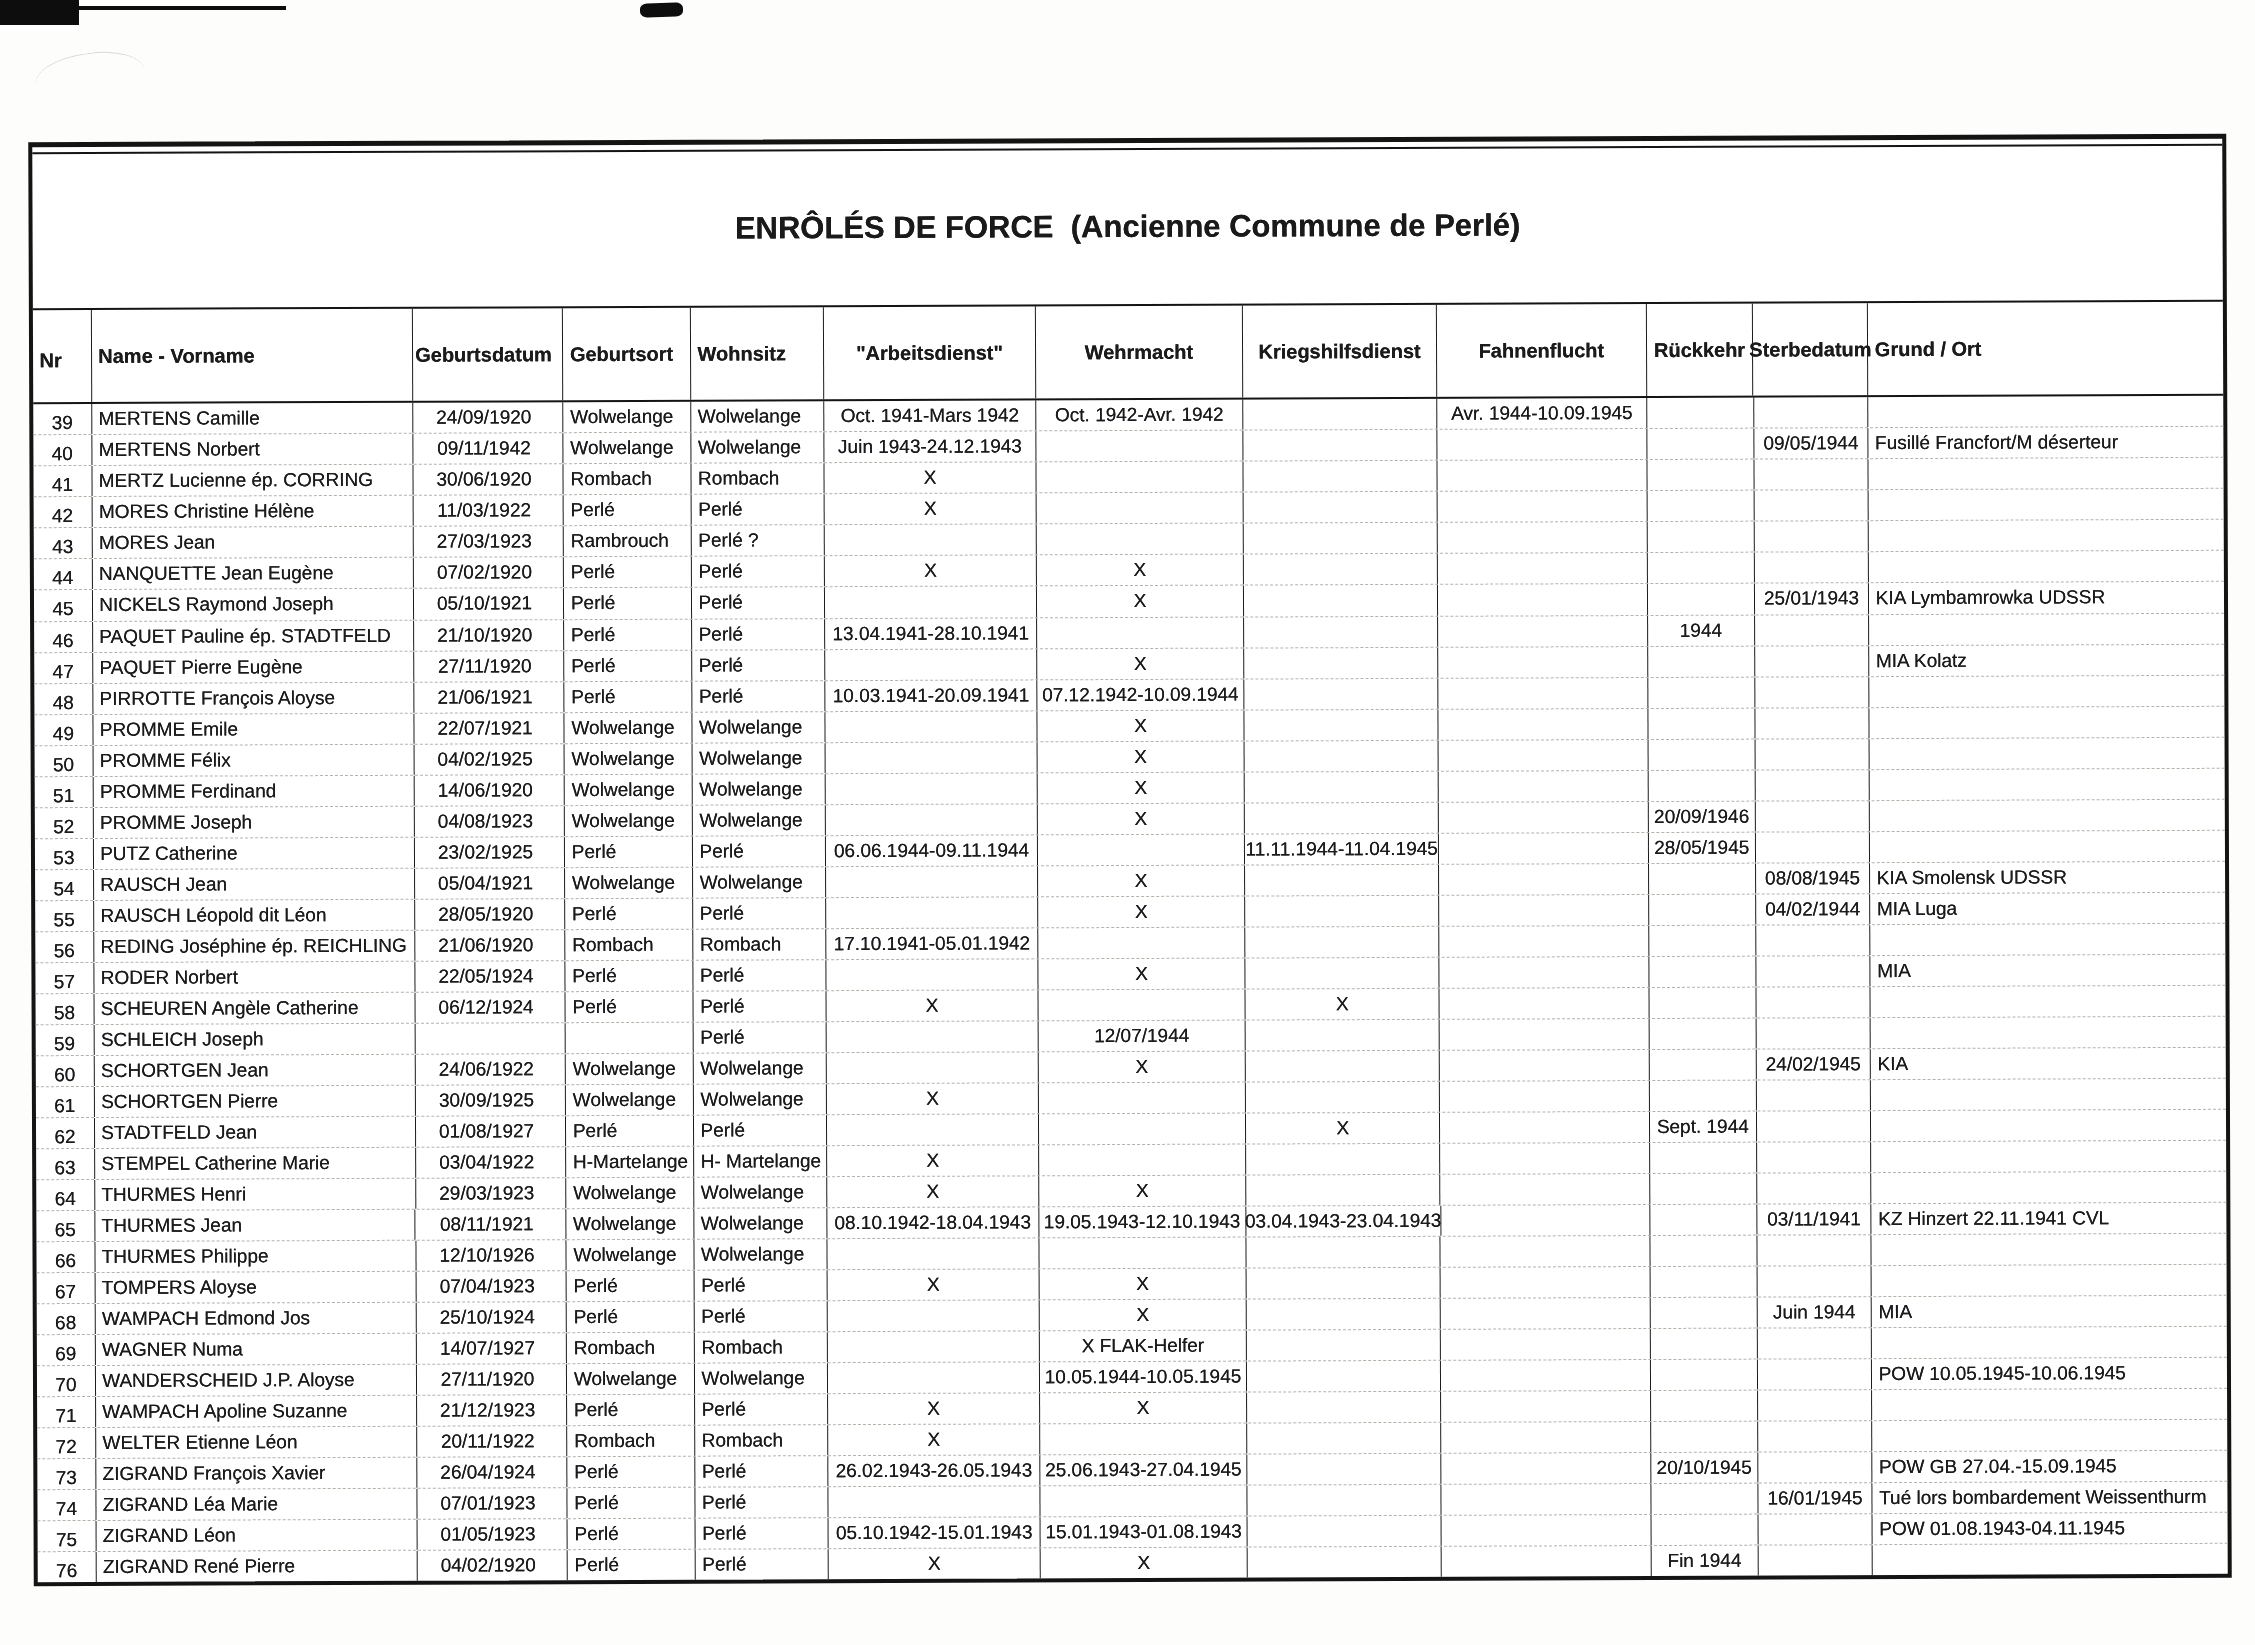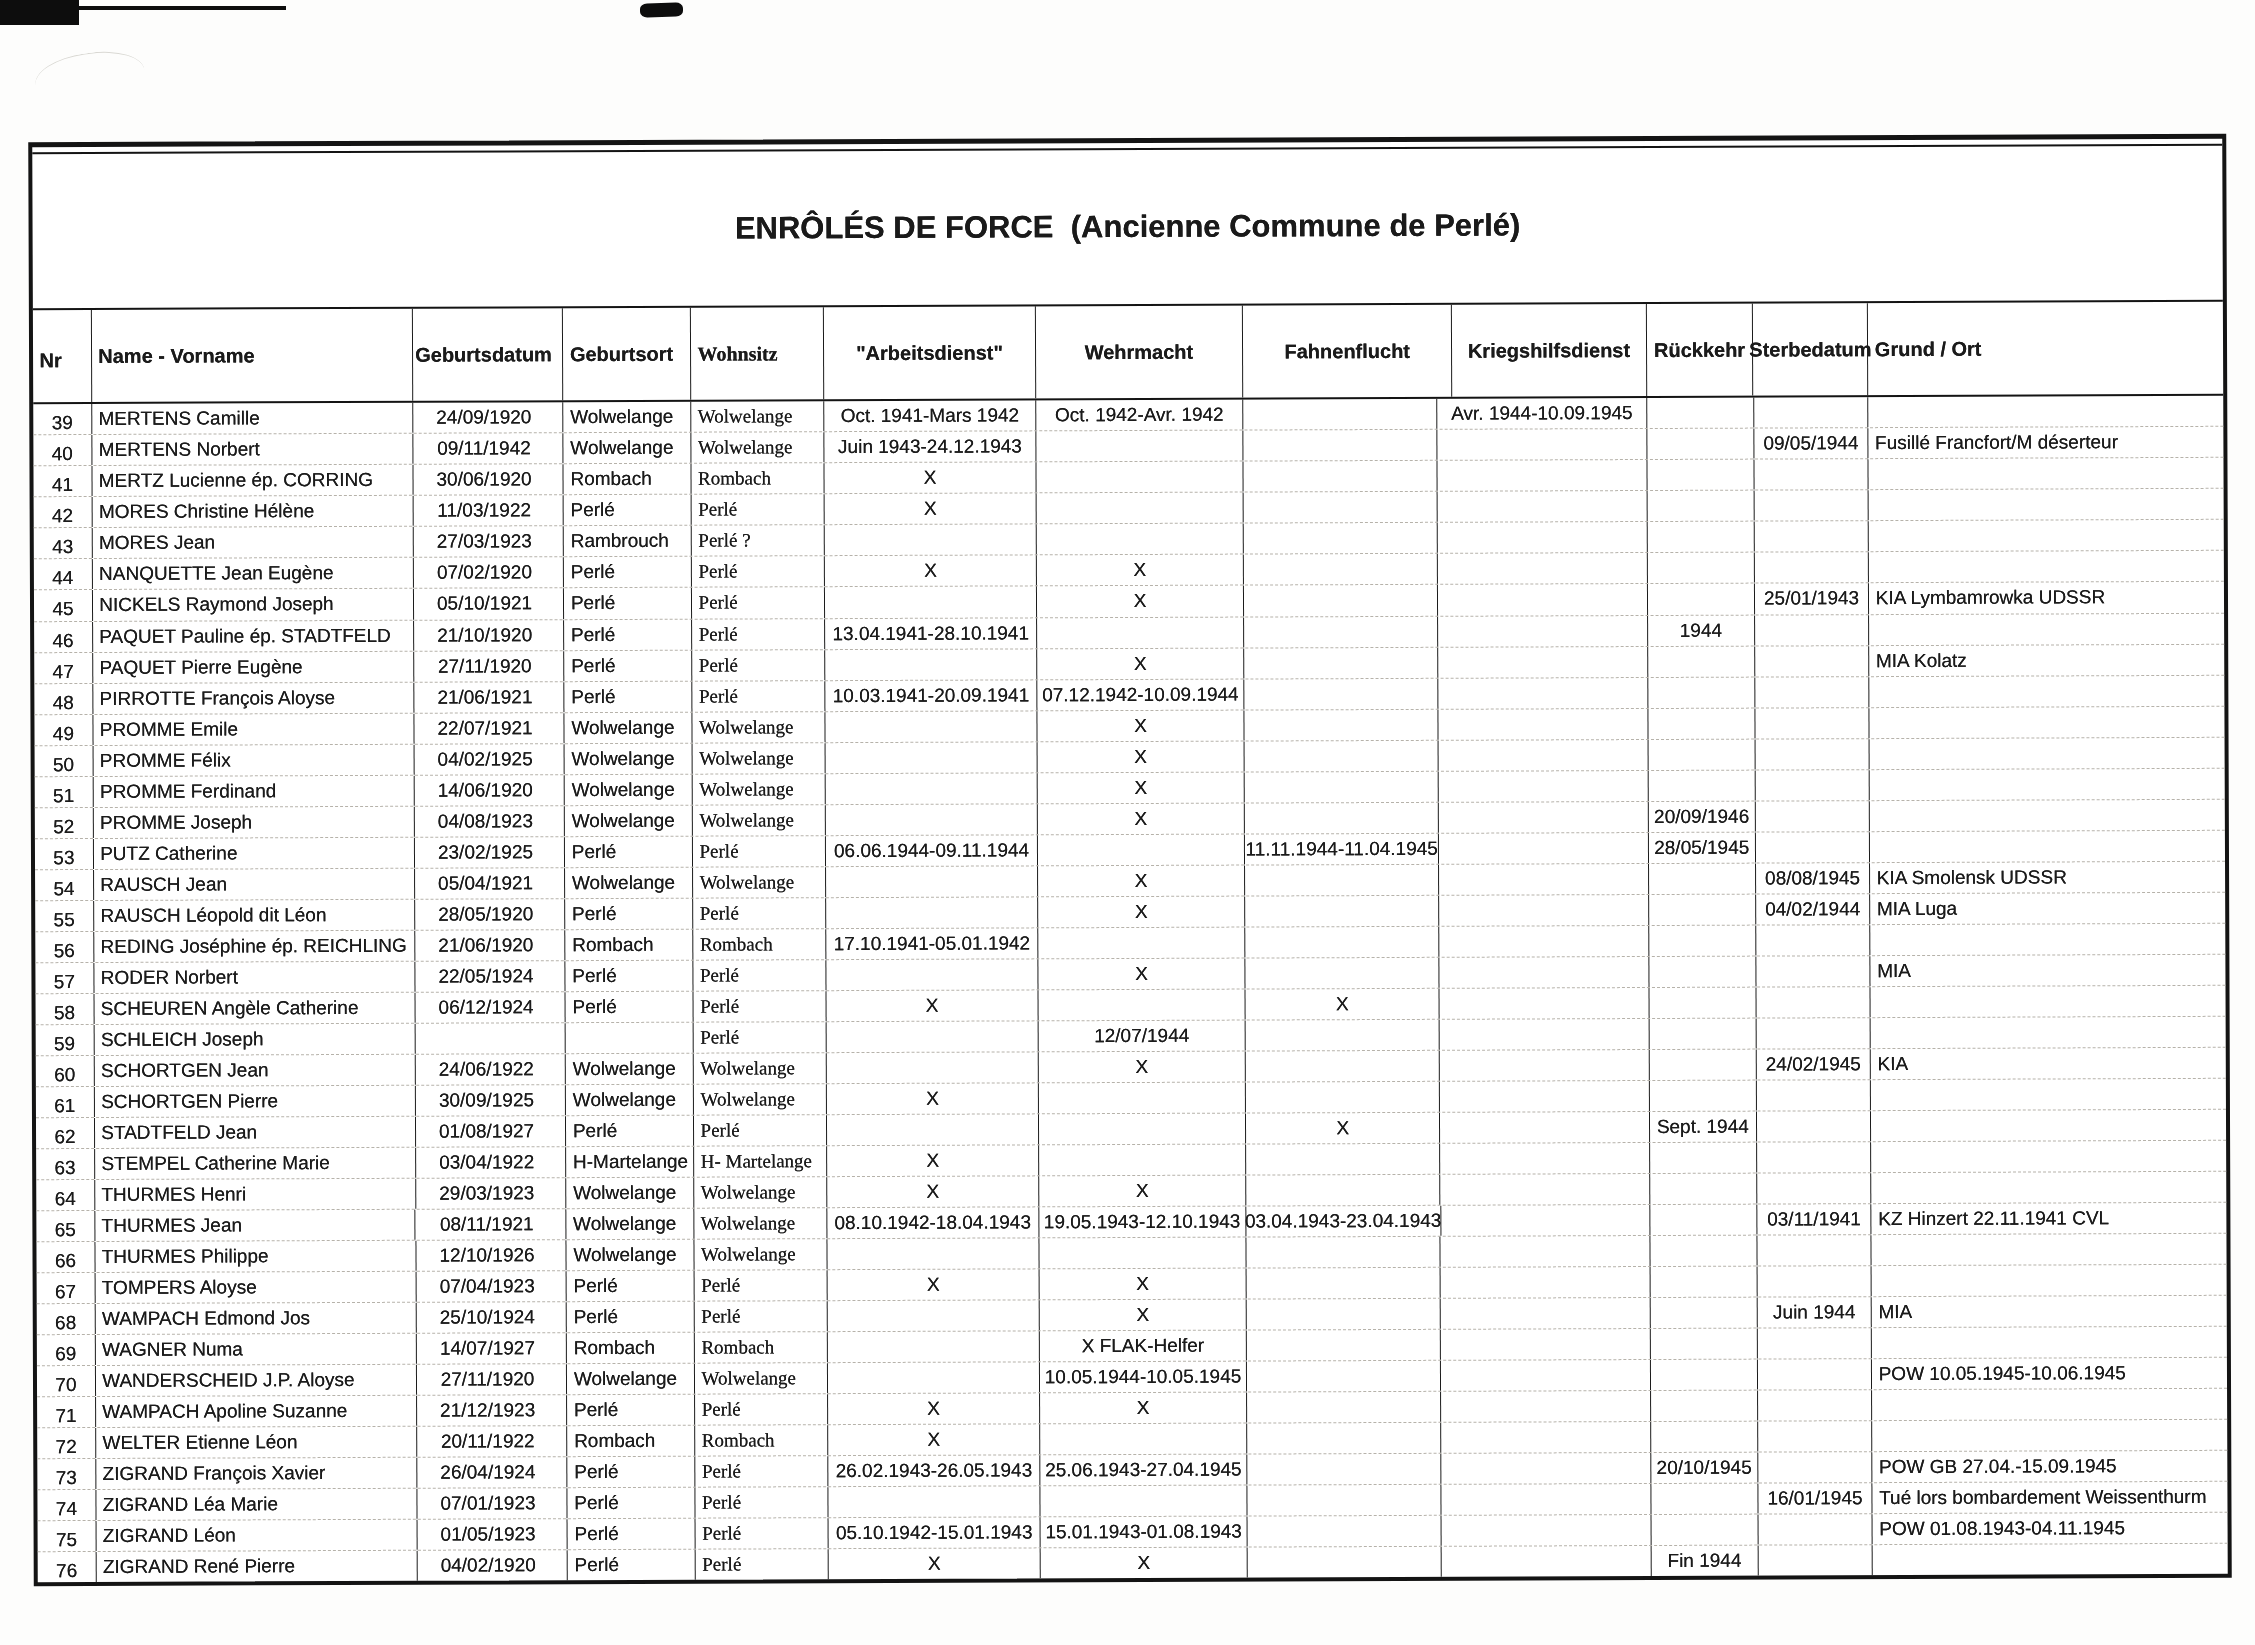--- a/index.html
+++ b/index.html
@@ -63,21 +63,21 @@
     font-size:19px; white-space:nowrap; overflow:visible;
     text-shadow:0 0 0.4px #222;
   }
   .cell + .cell{border-left:1.8px solid #1c1c1c;}
   .ac{justify-content:center;}
   .al{justify-content:flex-start; padding-left:6.4px;}
   .col0{width:2.65%;margin-top:8px;}
   .col1{width:14.7%;}
   .col2{width:6.55%;}
   .col3{width:5.85%;margin-left:8px;}
-  .col4{width:6.1%;font-family:Liberation Serif, serif;}
+  .col4{width:6.1%;}
   .col5{width:9.7%;}
   .col6{width:9.5%;}
   .col7{width:8.9%;}
   .col8{width:9.6%;}
   .col9{width:4.9%;}
   .col10{width:5.25%;}
   .col11{width:16.3%;}
 </style>
 </head>
 <body>
@@ -95,22 +95,22 @@
   </div>
 
   <div id="header-row">
     <div class="cell col0 al">Nr</div>
     <div class="cell col1 al">Name - Vorname</div>
     <div class="cell col2 ac">Geburtsdatum</div>
     <div class="cell col3 al">Geburtsort</div>
     <div class="cell col4 al">Wohnsitz</div>
     <div class="cell col5 ac">"Arbeitsdienst"</div>
     <div class="cell col6 ac">Wehrmacht</div>
+    <div class="cell col7 ac">Kriegshilfsdienst</div>
     <div class="cell col8 ac">Fahnenflucht</div>
-    <div class="cell col7 ac">Kriegshilfsdienst</div>
     <div class="cell col9 ac">Rückkehr</div>
     <div class="cell col10 ac">Sterbedatum</div>
     <div class="cell col11 al">Grund / Ort</div>
   </div>
 
   <div id="tbody">
       <div class="trow">
         <div class="cell col0 ac">39</div>
         <div class="cell col1 al">MERTENS Camille</div>
         <div class="cell col2 ac">24/09/1920</div>

